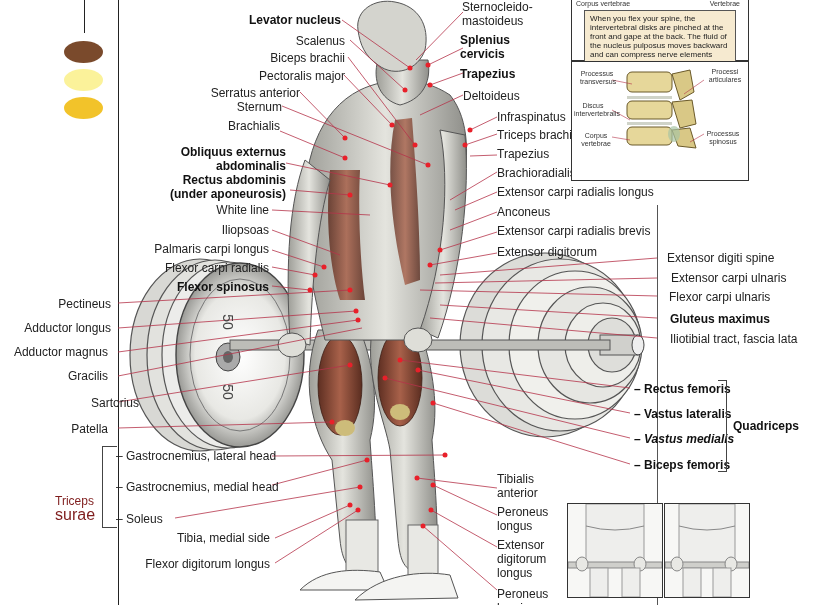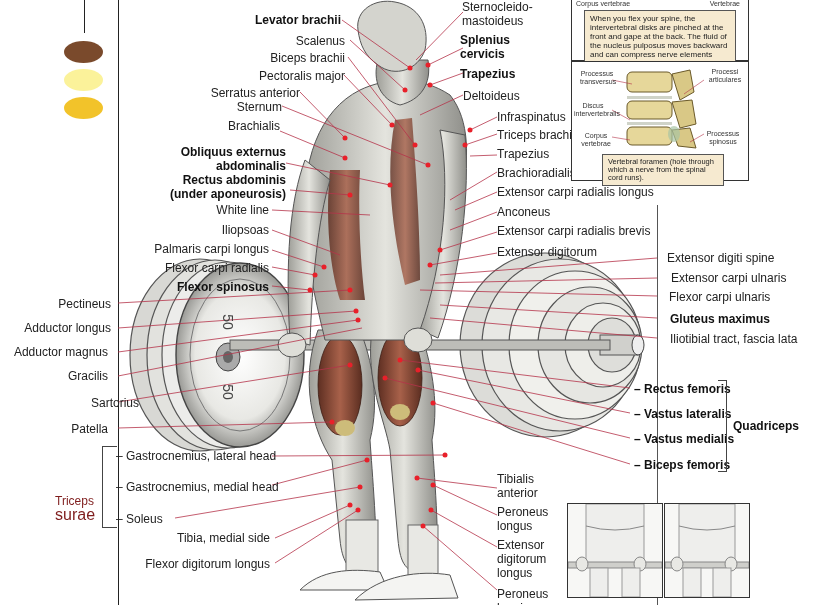--- a/index.html
+++ b/index.html
@@ -185,21 +185,21 @@
       <circle cx="360" cy="487" r="2.5"></circle>
     <circle cx="350" cy="505" r="2.5"></circle>
       <circle cx="358" cy="510" r="2.5"></circle>
       <circle cx="417" cy="478" r="2.5"></circle>
     <circle cx="433" cy="485" r="2.5"></circle>
       <circle cx="431" cy="510" r="2.5"></circle>
       <circle cx="423" cy="526" r="2.5"></circle>
   </g>
 </svg>
 
-<div class="lbl b r" style="right:472px; top:13px;">Levator brachii</div>
+<div class="lbl b r" style="right:472px; top:13px;">Levator nucleus</div>
 <div class="lbl r" style="right:468px; top:34px;margin-left:32px;">Scalenus</div>
 <div class="lbl r" style="right:468px; top:51px;">Biceps brachii</div>
 <div class="lbl r" style="right:468px; top:69px;">Pectoralis major</div>
 <div class="lbl r" style="right:513px; top:86px;">Serratus anterior</div>
 <div class="lbl r" style="right:531px; top:100px;">Sternum</div>
 <div class="lbl r" style="right:533px; top:119px;">Brachialis</div>
 <div class="lbl b r" style="right:527px; top:145px;">
   <div>Obliquus externus</div>
   <div>abdominalis</div>
 </div>
@@ -249,21 +249,21 @@
 <div class="lbl" style="left:497px; top:224px;">Extensor carpi radialis brevis</div>
 <div class="lbl" style="left:497px; top:245px;">Extensor digitorum</div>
 <div class="lbl" style="left:667px; top:251px;">Extensor digiti spine</div>
 <div class="lbl" style="left:671px; top:271px;text-align:center;">Extensor carpi ulnaris</div>
 <div class="lbl" style="left:669px; top:290px;">Flexor carpi ulnaris</div>
 <div class="lbl b" style="left:670px; top:312px;">Gluteus maximus</div>
 <div class="lbl" style="left:670px; top:332px;">Iliotibial tract, fascia lata</div>
 
 <div class="lbl b" style="left:634px; top:382px;">– <span>Rectus femoris</span></div>
 <div class="lbl b" style="left:634px; top:407px;">– <span>Vastus lateralis</span></div>
-<div class="lbl b" style="left:634px; top:432px;">– <span>Vastus medialis</span></div>
+<div class="lbl b" style="left:634px; top:432px;font-style:italic;">– <span>Vastus medialis</span></div>
 <div class="lbl b" style="left:634px; top:458px;">– <span>Biceps femoris</span></div>
 <div class="bracket" style="left:718px; top:380px; width:8px; height:90px; border-left:none;"></div>
 <div class="lbl b" style="left:733px; top:419px;">Quadriceps</div>
 
 <div class="lbl" style="left:497px; top:472px;">
   <div>Tibialis</div>
   <div>anterior</div>
 </div>
 <div class="lbl" style="left:497px; top:505px;">
   <div>Peroneus</div>
@@ -301,21 +301,20 @@
       <line x1="40" y1="48" x2="58" y2="58"></line>
       <line x1="40" y1="75" x2="58" y2="78"></line>
       <line x1="132" y1="72" x2="118" y2="80"></line>
     </g>
   </svg>
   <div class="tiny" style="left:8px; top:8px; width:34px;">Processus transversus</div>
   <div class="tiny" style="left:135px; top:6px; width:36px;">Processi articulares</div>
   <div class="tiny" style="left:2px; top:40px; width:38px;">Discus intervertebralis</div>
   <div class="tiny" style="left:8px; top:70px; width:32px;">Corpus vertebrae</div>
   <div class="tiny" style="left:133px; top:68px; width:36px;">Processus spinosus</div>
-  <div class="note" style="left:30px; top:92px; width:110px; font-size:7.5px; line-height:8px;">Vertebral foramen (hole through which a nerve from the spinal cord runs).</div>
 </div>
 
 <div class="box" style="left:567px; top:503px; width:94px; height:93px; background:#f7f7f5;">
   <svg width="94" height="93">
     <rect x="18" y="0" width="58" height="60" fill="#eeeeec" stroke="#999"></rect>
     <path d="M18 22 Q47 30 76 22" fill="none" stroke="#888"></path>
     <rect x="0" y="58" width="94" height="6" fill="#cfcfcb" stroke="#888"></rect>
     <ellipse cx="14" cy="60" rx="6" ry="7" fill="#e8e8e4" stroke="#888"></ellipse>
     <ellipse cx="72" cy="60" rx="6" ry="7" fill="#e8e8e4" stroke="#888"></ellipse>
     <rect x="22" y="64" width="18" height="29" fill="#eeeeec" stroke="#999"></rect>

